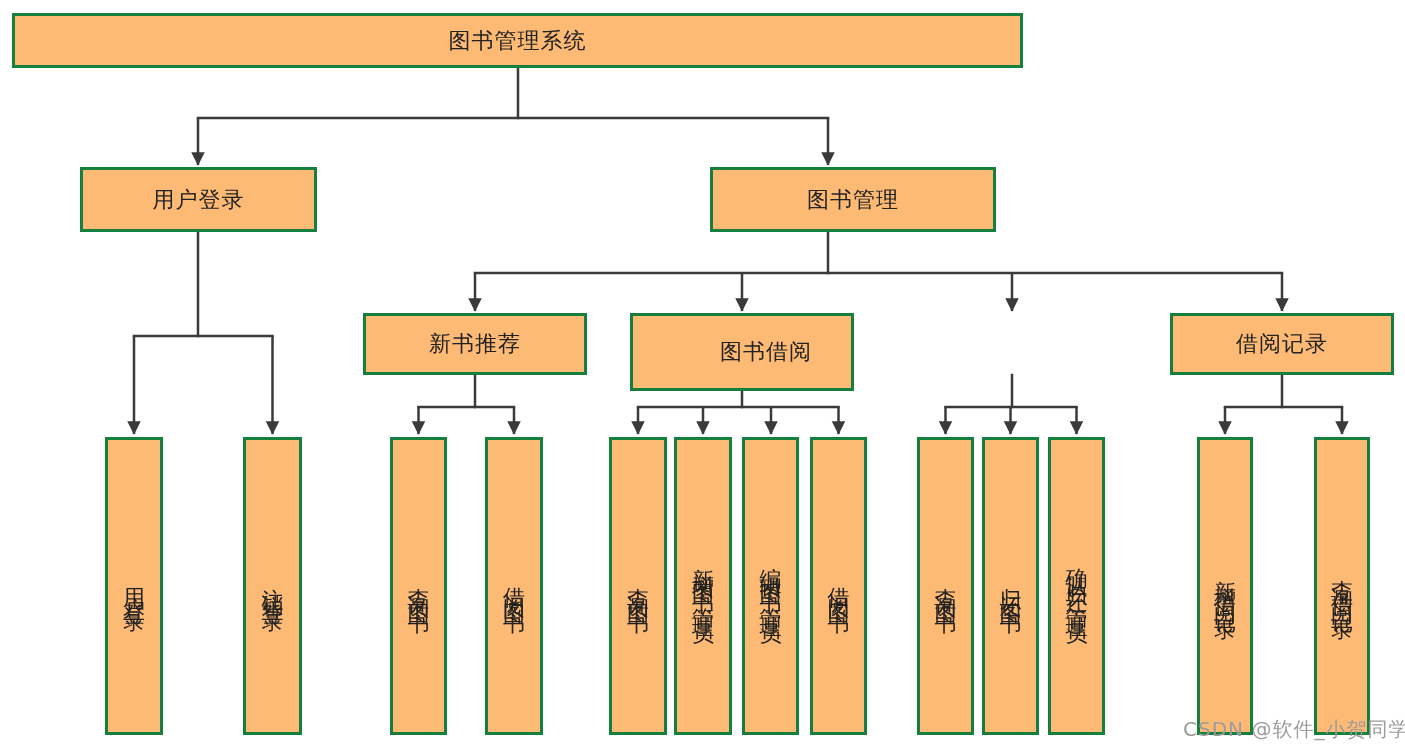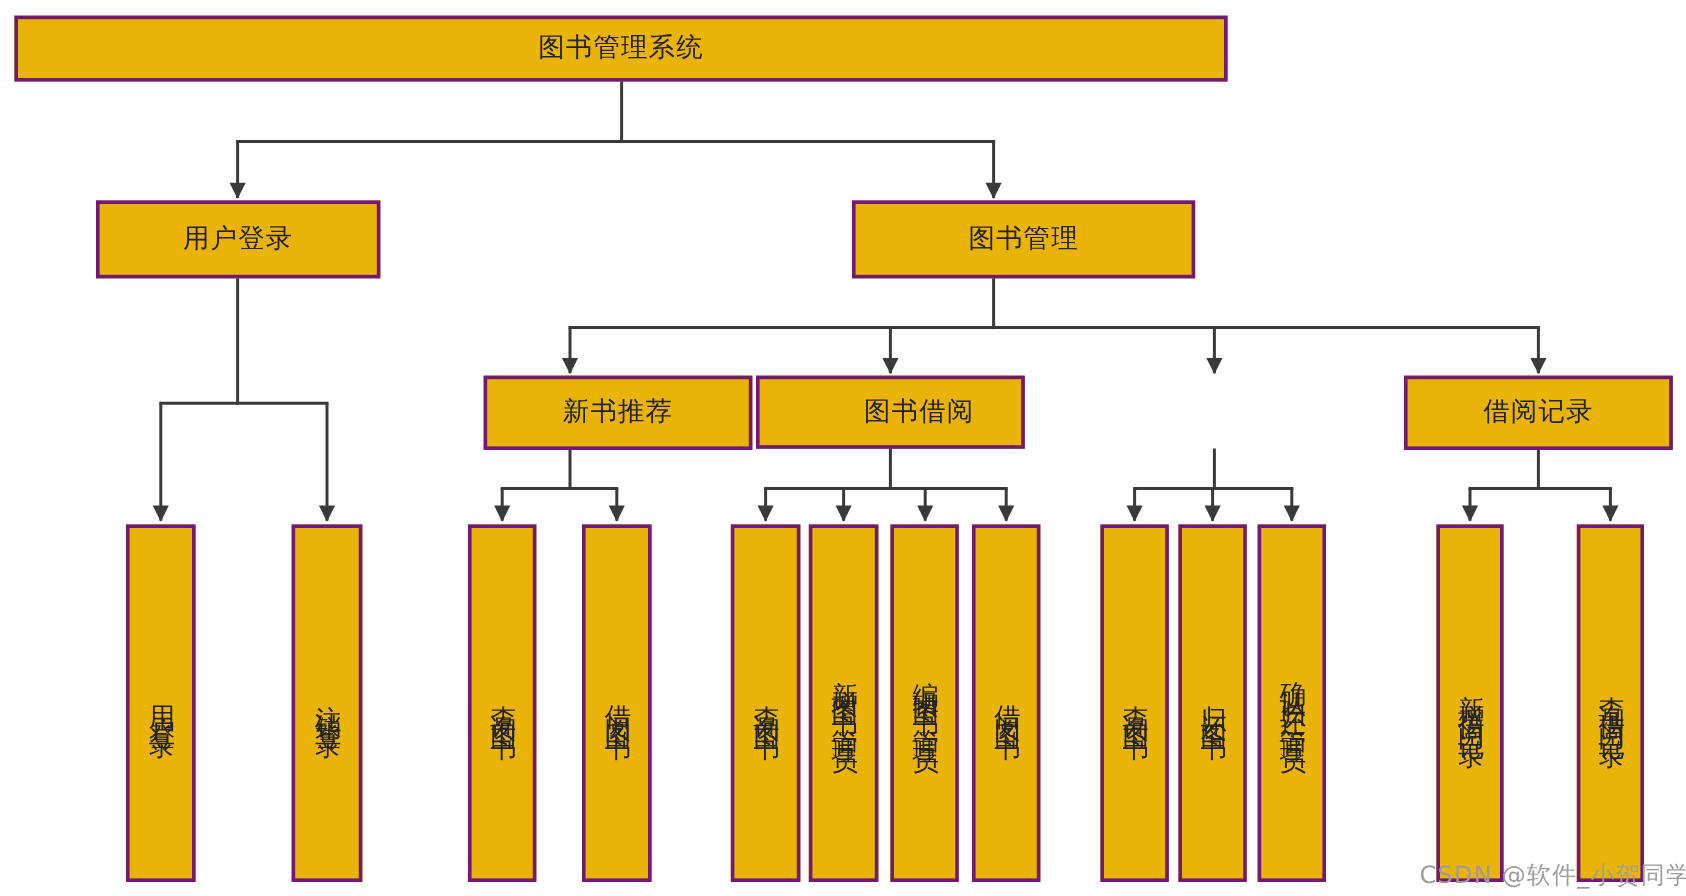--- a/index.html
+++ b/index.html
@@ -7,42 +7,42 @@
     position:relative;
     width:1405px;height:747px;
     background:#ffffff;
     font-family:"DejaVu Sans","Liberation Sans",sans-serif;
     overflow:hidden;
   }
   #wires{position:absolute;left:0;top:0;width:1405px;height:747px;}
   .box{
     position:absolute;
     box-sizing:border-box;
-    border:3px solid #701a75;
-    background:#eab308;
+    border:3px solid #15803d;
+    background:#fdba74;
     display:flex;align-items:center;justify-content:center;
     color:#222222;
     font-size:22px;
     letter-spacing:1px;
     line-height:1;
     text-align:right;
   }
   .v{
     writing-mode:vertical-rl;
     text-orientation:mixed;
     font-size:22px;
     letter-spacing:8px;
     line-height:1;
   }
   
   .n-root   {left:12px;  top:13px;  width:1011px; height:55px;}
   .n-login  {left:80px;  top:167px; width:237px;  height:65px;}
   .n-mgmt   {left:710px; top:167px; width:286px;  height:65px;}
-  .n-rec    {left:363px; top:313px; width:224px;  height:62px;margin-left:40px;}
-  .n-borrow {left:630px; top:313px; width:224px;  height:61px;padding-left:48px;}
+  .n-rec    {left:363px; top:313px; width:224px;  height:62px;}
+  .n-borrow {left:630px; top:313px; width:224px;  height:78px;padding-left:48px;}
   .n-cur    {left:900px; top:313px; width:224px;  height:62px;}
   .n-recd   {left:1170px;top:313px; width:224px;  height:62px;}
   .leaf{top:437px;height:298px;width:57px;}
   .a1{left:105px;width:58px;} .a2{left:243px;width:59px;}
   .b1{left:390px;}            .b2{left:485px;width:58px;}
   .c1{left:609px;width:58px;} .c2{left:674px;width:58px;}
   .c3{left:742px;}            .c4{left:810px;}
   .d1{left:917px;}            .d2{left:982px;}
   .d3{left:1048px;}
   .e1{left:1197px;width:56px;}.e2{left:1314px;width:56px;}

